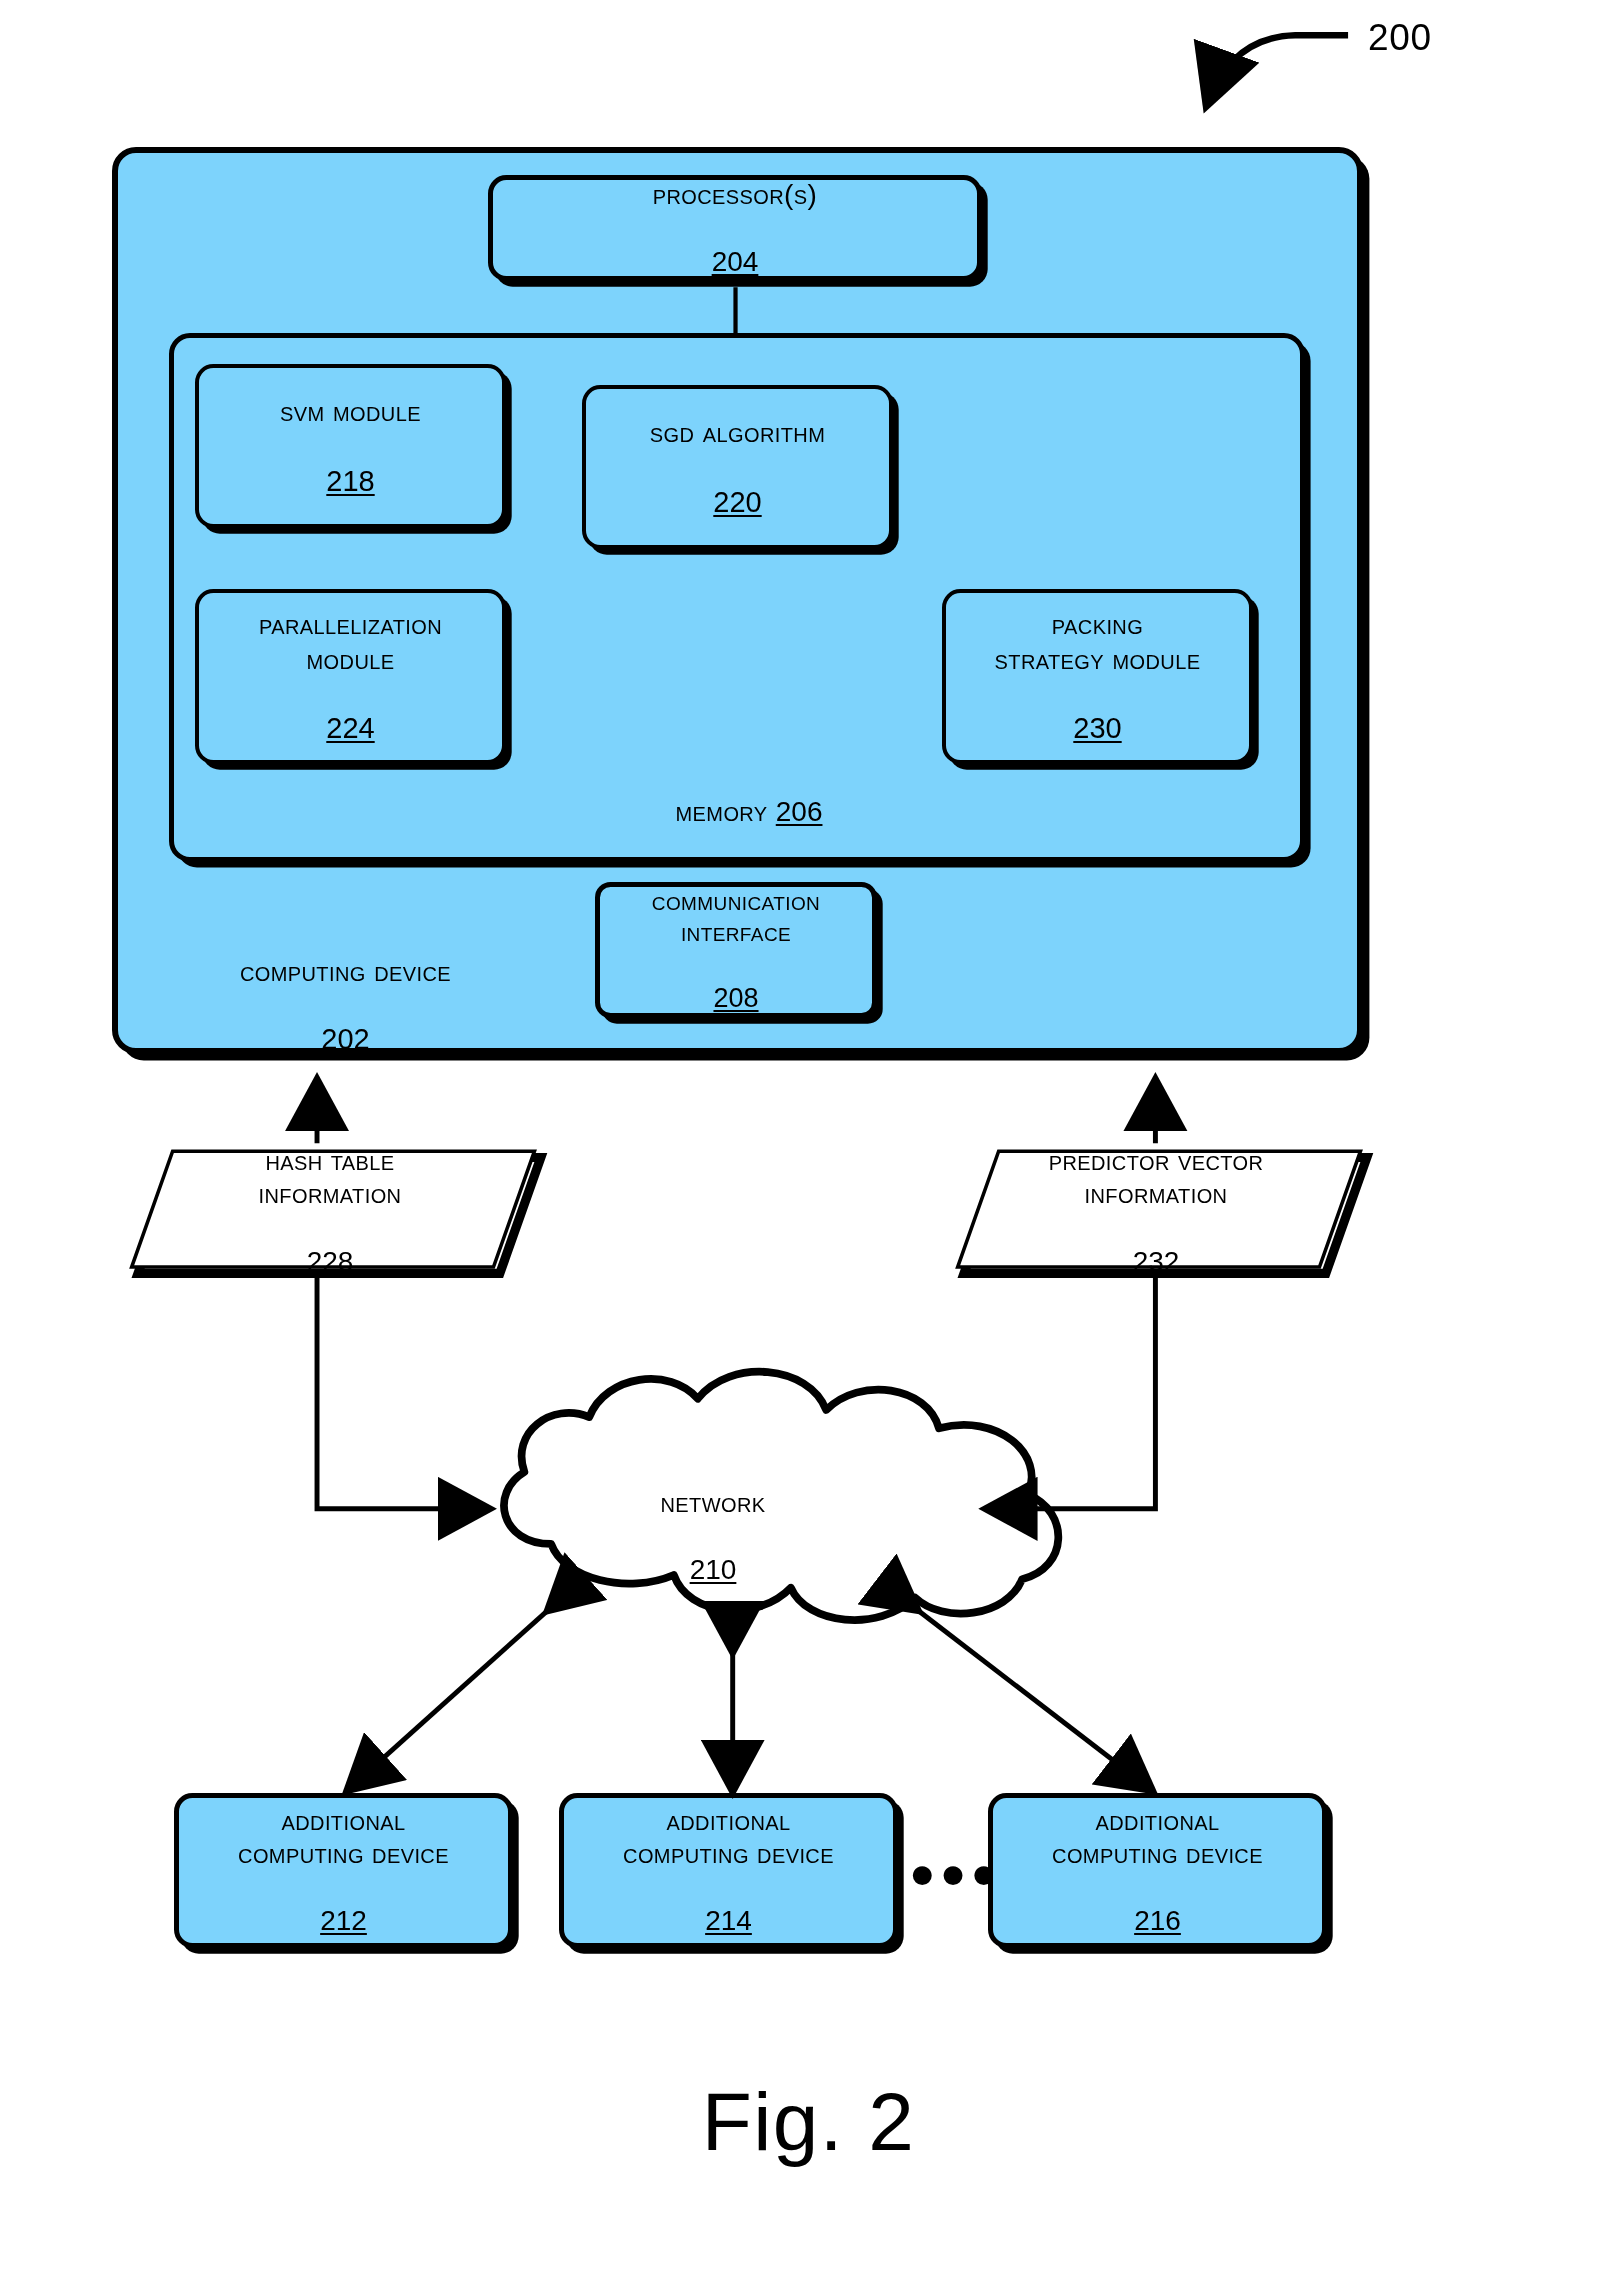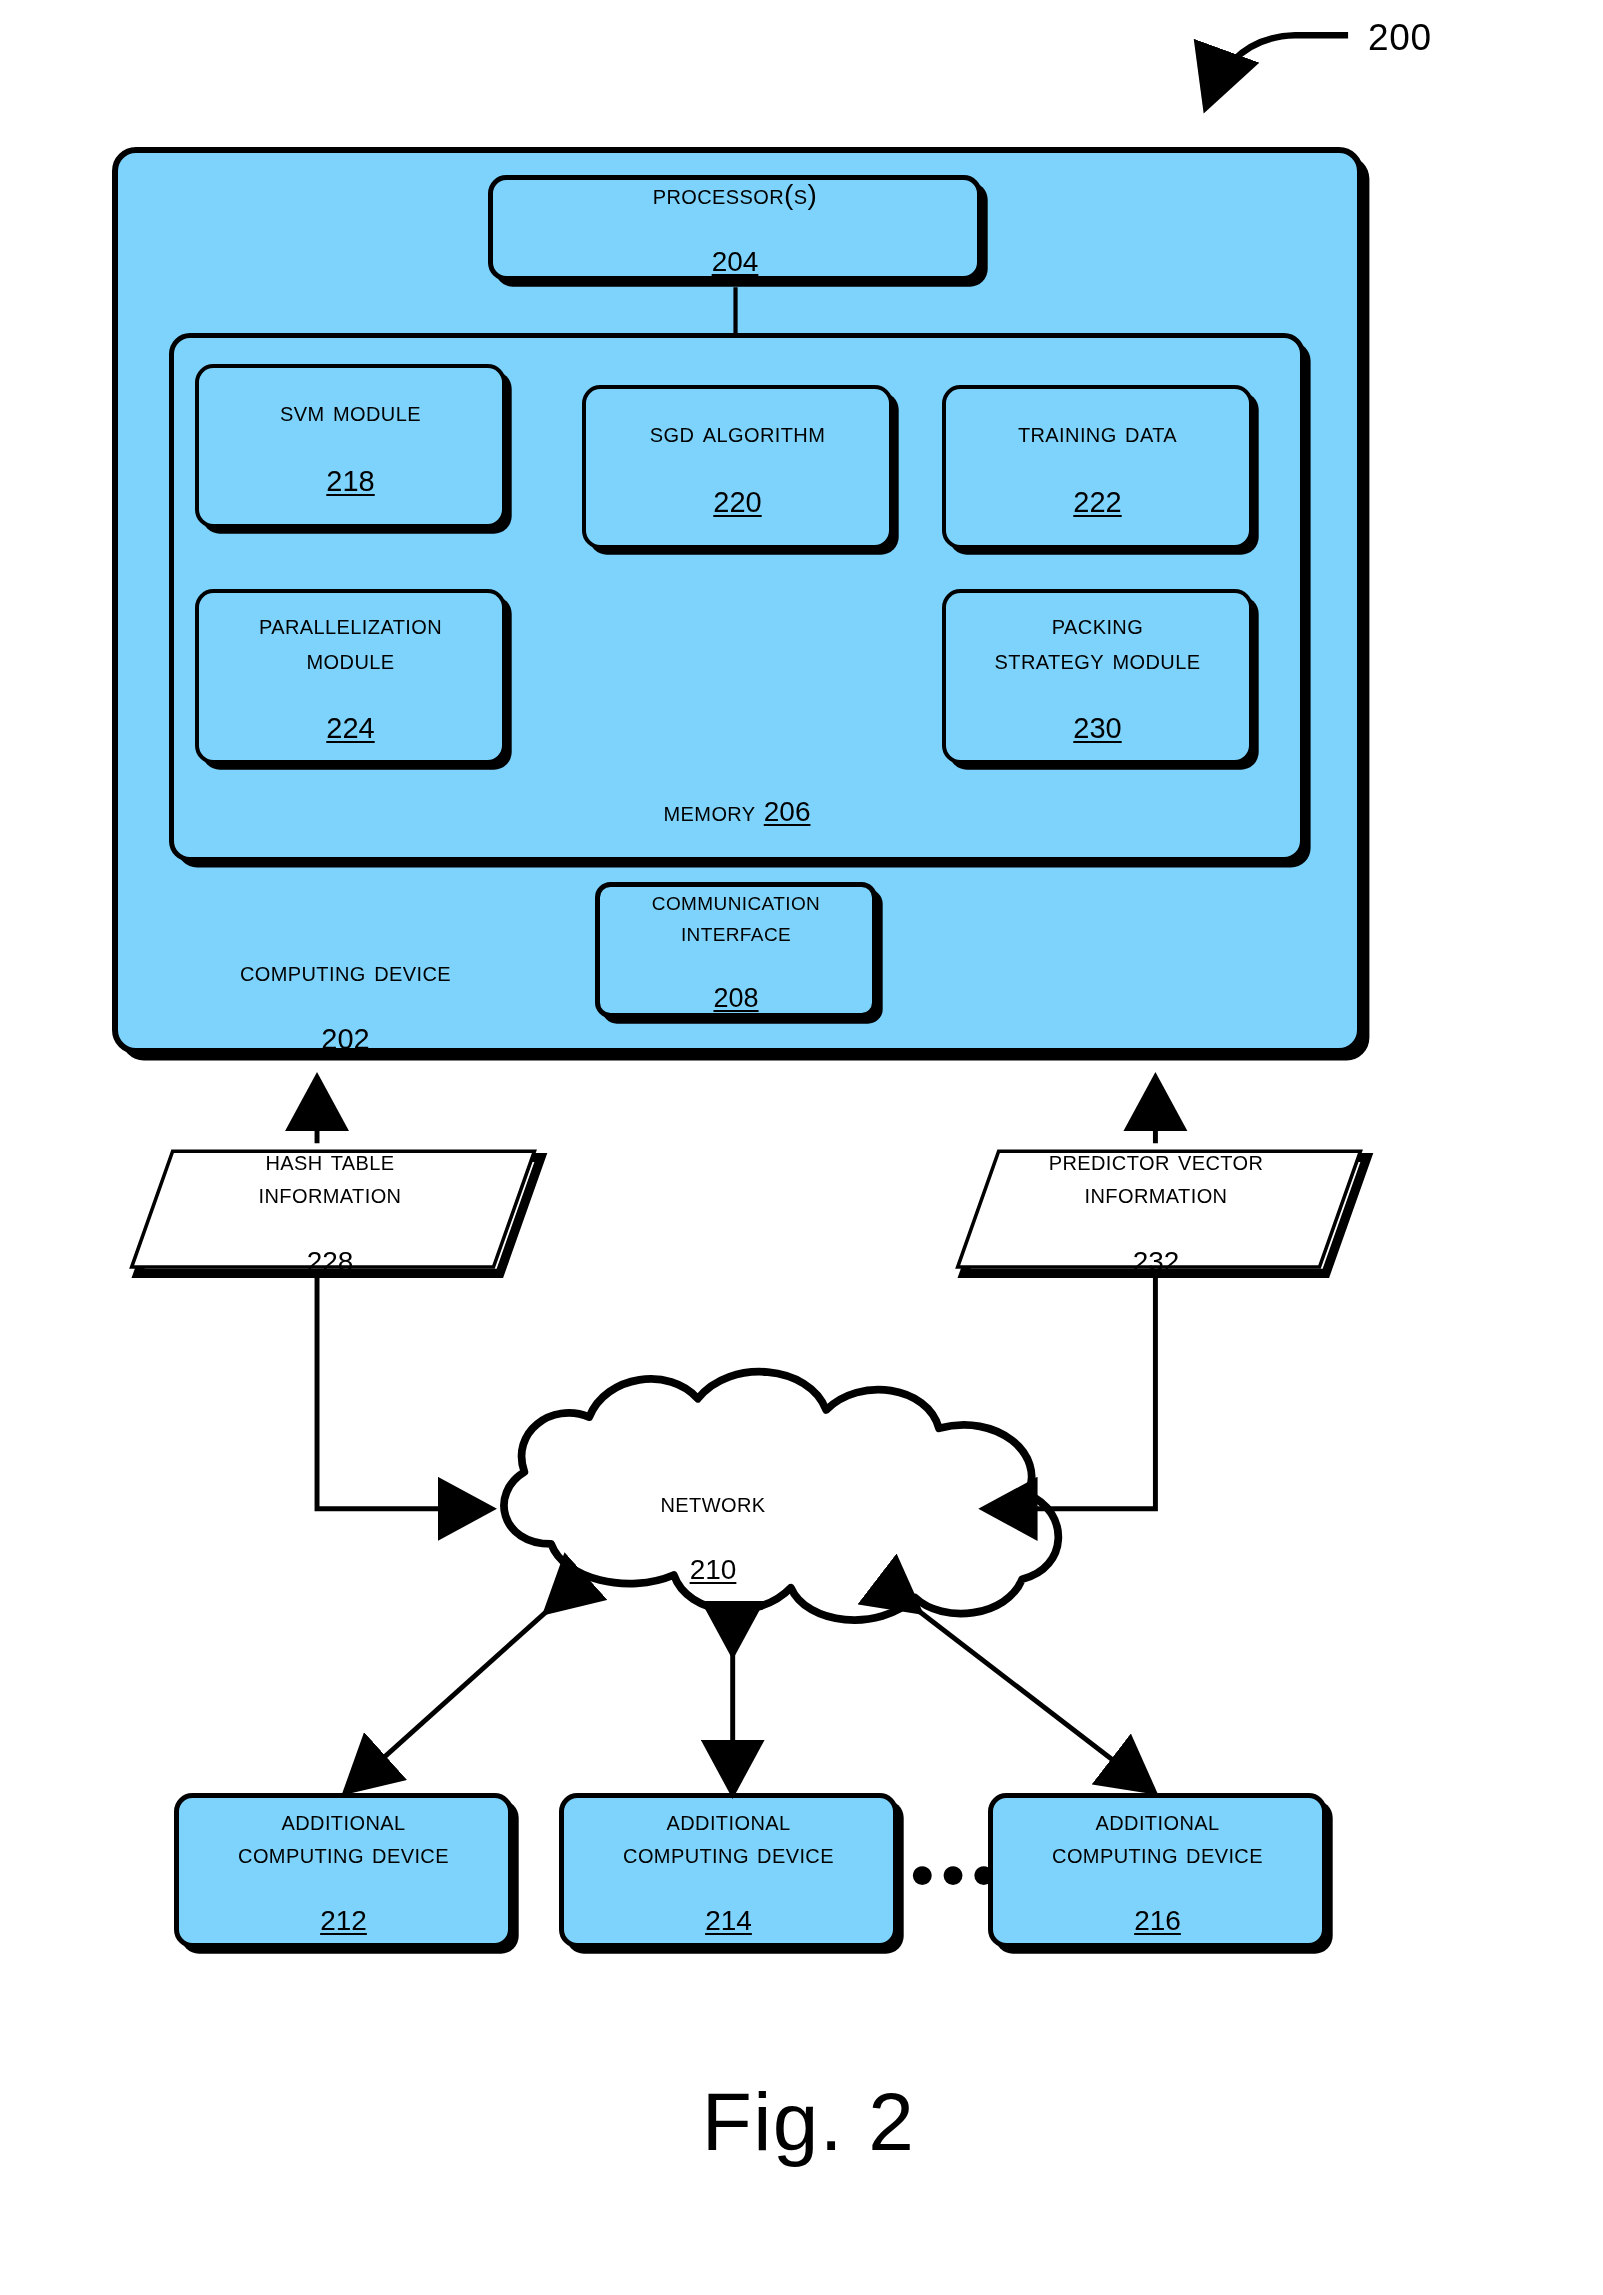--- a/index.html
+++ b/index.html
@@ -80,21 +80,21 @@
   
   #wires {
     position: absolute;
     left: 0; top: 0;
     width: 1603px; height: 2295px;
     pointer-events: none;
   }
   
   .t-proc   { font-size: 28px; }
   .t-mod    { font-size: 29px; }
-  .t-memlbl { font-size: 28px; }
+  .t-memlbl { font-size: 28px; padding-left: 12px; }
   .t-dev    { font-size: 29px; }
   .t-ci     { font-size: 27px; }
   .t-para   { font-size: 28px; }
   .t-net    { font-size: 28px; }
   .t-add    { font-size: 28px; }
   .num-200 {
     position: absolute;
     font-size: 37px;
     font-family: "Liberation Sans", sans-serif;
     letter-spacing: 0.7px;
@@ -153,26 +153,20 @@
     </div>
   </div>
 
   <div class="rbox thin" style="left:582px; top:385px; width:311px; height:164px;">
     <div class="lbl t-mod">SGD Algorithm</div>
     <div class="lbl t-mod row2">
       <span class="ref">220</span>
     </div>
   </div>
 
-  <div class="rbox thin" style="left:942px; top:385px; width:311px; height:164px;">
-    <div class="lbl t-mod">Training Data</div>
-    <div class="lbl t-mod row2">
-      <span class="ref">222</span>
-    </div>
-  </div>
 
   <div class="rbox thin" style="left:195px; top:589px; width:311px; height:175px;">
     <div class="lbl t-mod">Parallelization
 Module</div>
     <div class="lbl t-mod row2">
       <span class="ref">224</span>
     </div>
   </div>
 
 

